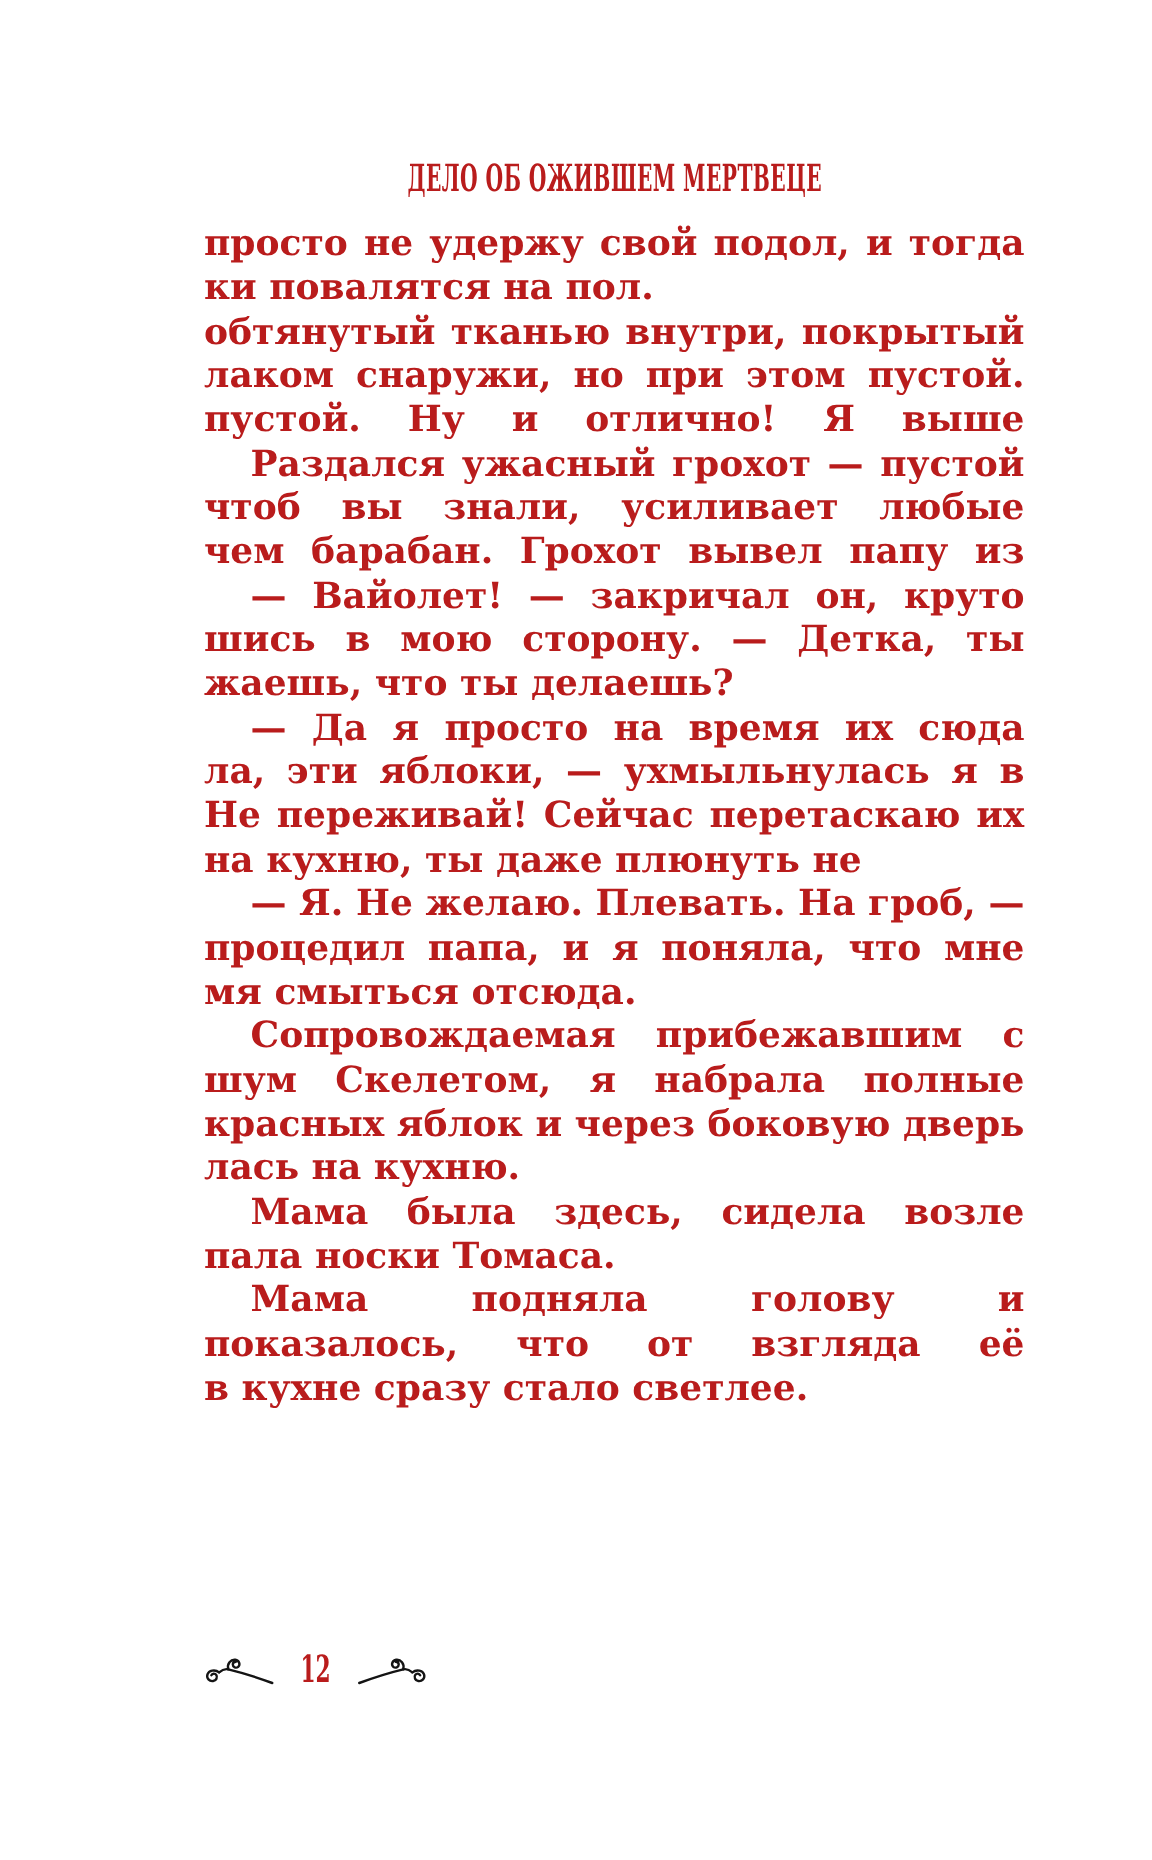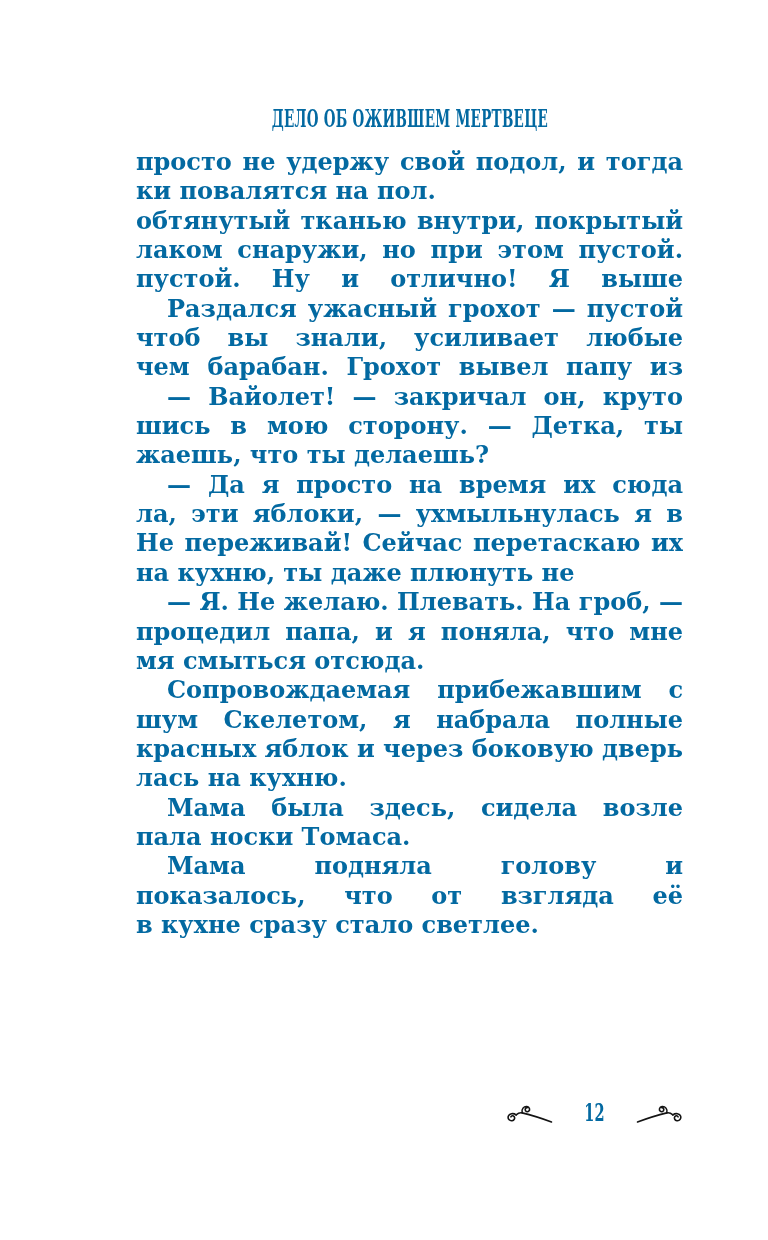--- a/index.html
+++ b/index.html
@@ -1,20 +1,20 @@
 <!DOCTYPE html>
 <html lang="ru"><head>
 <meta charset="utf-8">
 <style>
   html,body{margin:0;padding:0;background:#ffffff;}
   .page{
     position:relative;
     width:744px;height:1240px;
     background:#ffffff;
-    color:#0369a1;
+    color:#b91c1c;
     font-family:"DejaVu Serif", serif;
     overflow:hidden;
   }
   .running-head{
     position:absolute;
     left:136px;top:104px;width:547px;
     text-align:center;
     white-space:nowrap;
   }
   .rh-text{
@@ -43,23 +43,23 @@
     text-align:justify;
     text-align-last:justify;
   }
   .line.ind{
     padding-left:31px;
   }
   .footer{
     position:absolute;
     left:136px;top:1100px;width:547px;
     display:flex;
-    justify-content:flex-end;
+    justify-content:flex-start;
     align-items:center;
-    gap:24px;
+    gap:10px;
   }
   .pagenum{
     display:inline-block;
     font-size:25px;
     font-weight:bold;
     transform:scaleX(0.58);
     transform-origin:center;
     line-height:26px;
   }
   .fl{display:inline-block;line-height:0;}

